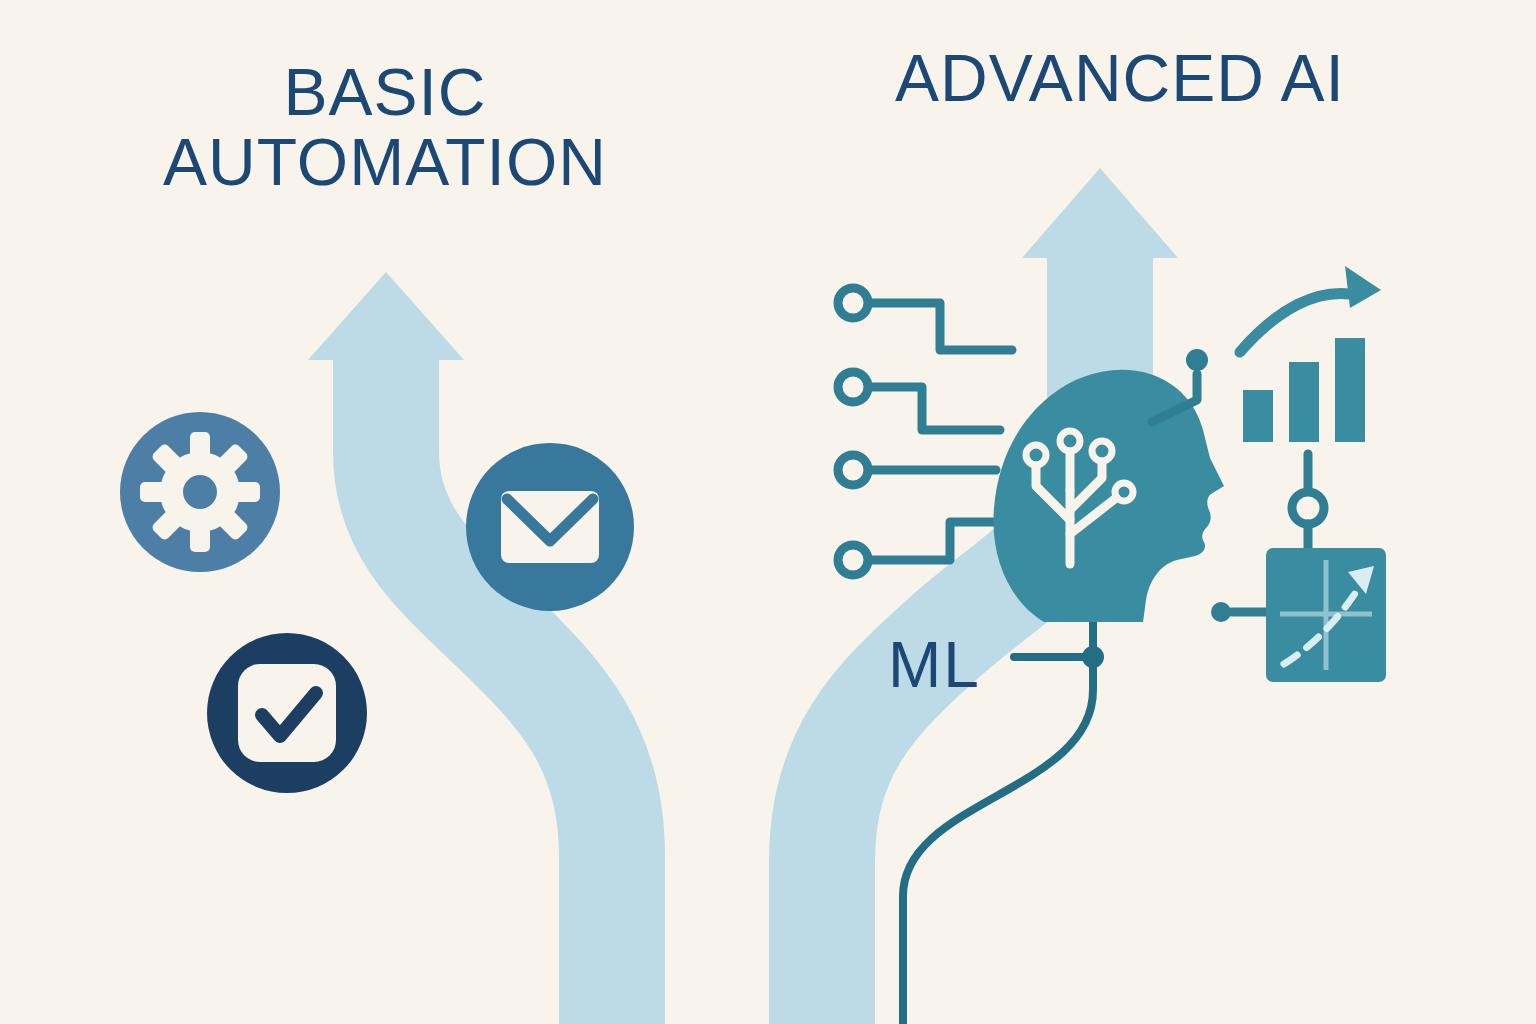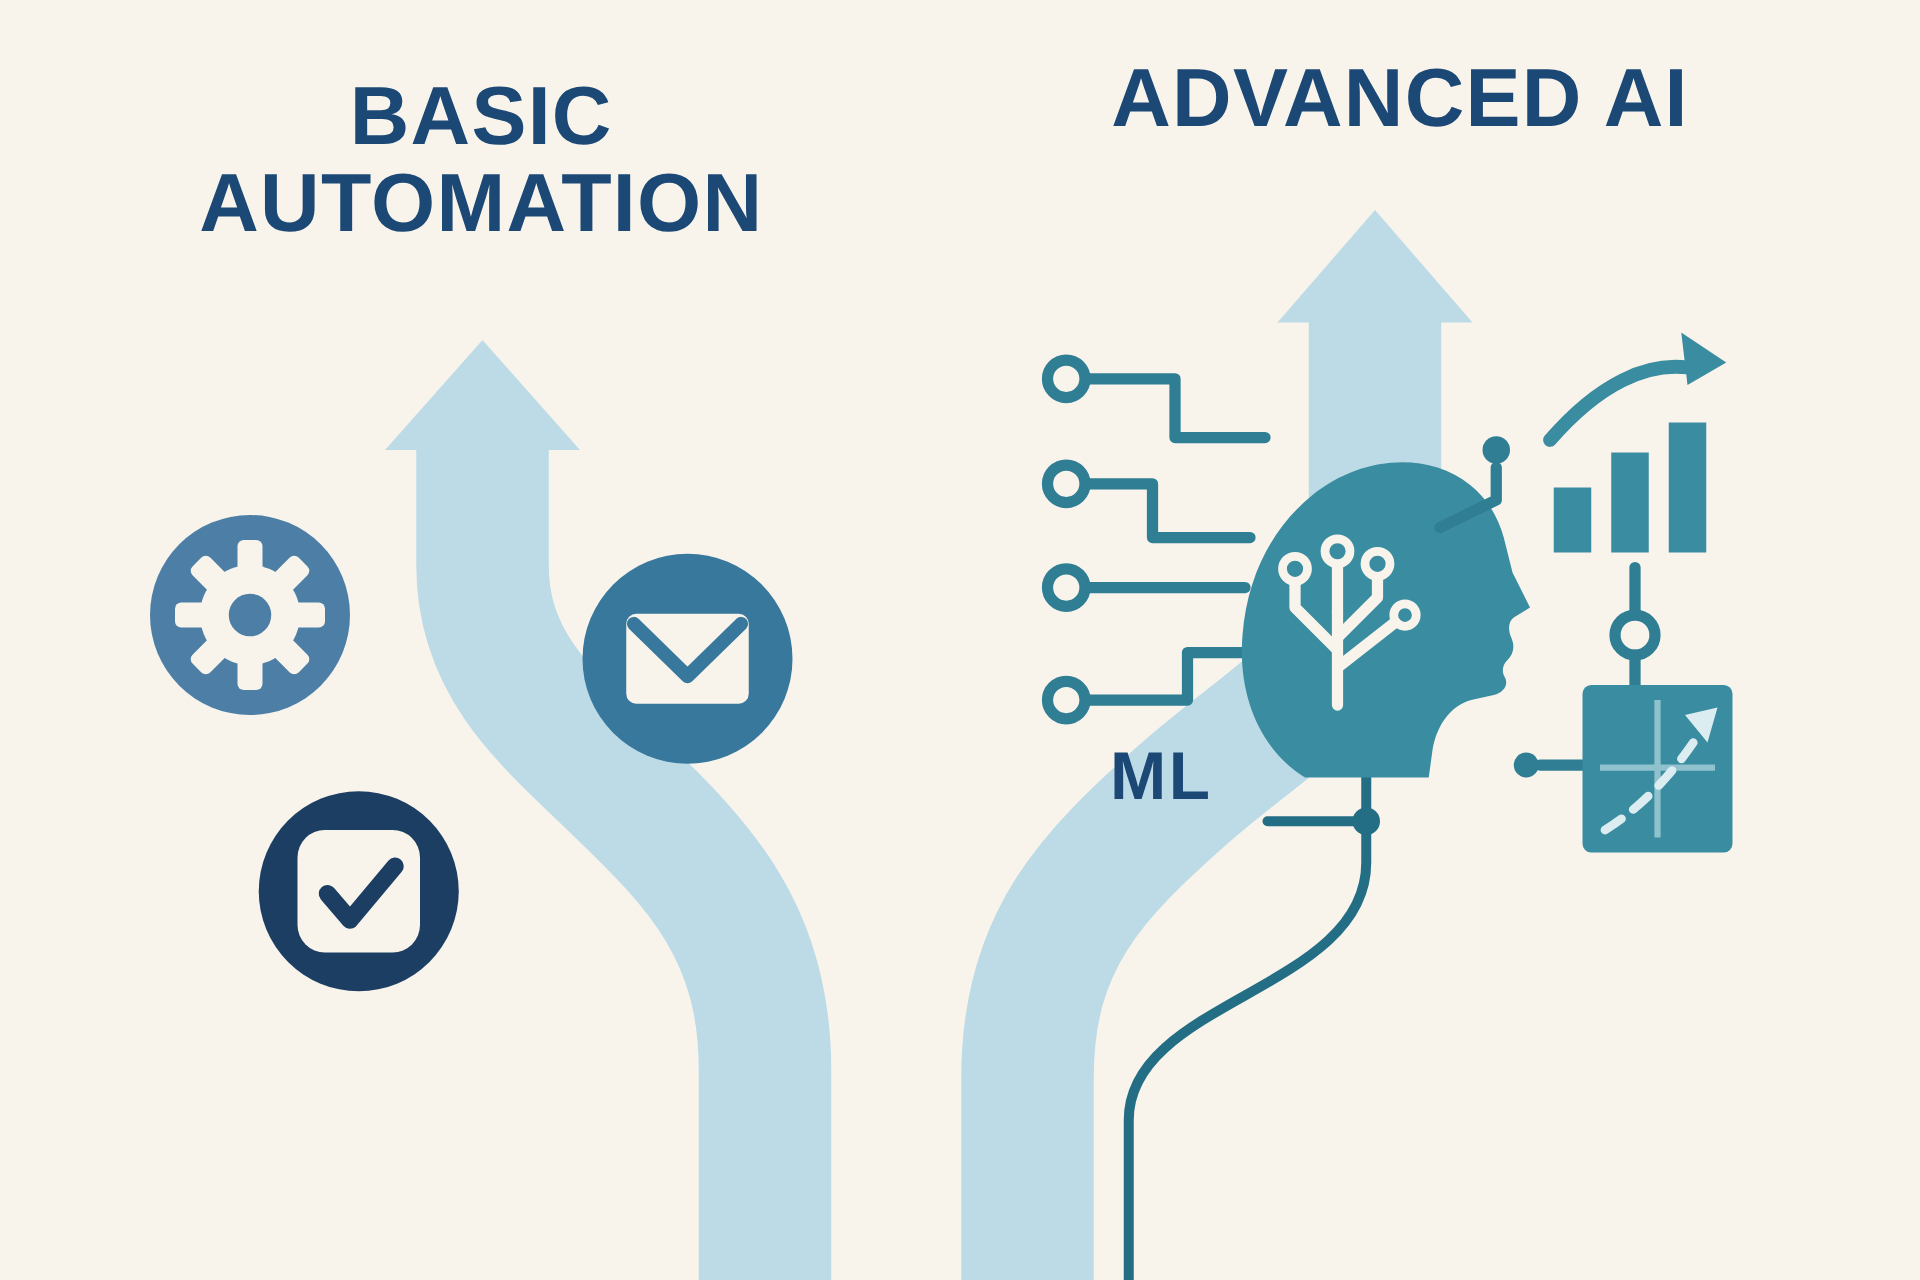--- a/index.html
+++ b/index.html
@@ -3,28 +3,28 @@
 <meta charset="utf-8">
 <style>
   html,body{margin:0;padding:0;background:#f8f4ec;}
   .canvas{
     position:relative;width:1536px;height:1024px;overflow:hidden;
     background:var(--background,#f8f4ec);
     font-family:"Liberation Sans",sans-serif;
   }
   .scene{position:absolute;left:0;top:0;}
   .title{
-    position:absolute;font-weight:700;font-size:66px;line-height:1.06;
+    position:absolute;font-weight:400;font-size:66px;line-height:1.06;
     color:var(--title,#1c4875);text-align:center;letter-spacing:1px;
     text-transform:uppercase;
   }
   .title-left{left:100px;top:58px;width:570px;}
   .title-right{left:840px;top:44px;width:560px;}
   .ml-label{
-    position:absolute;left:888px;top:590px;font-weight:700;font-size:54px;
+    position:absolute;left:888px;top:628px;font-weight:400;font-size:64px;
     color:var(--title,#1c4875);letter-spacing:2px;
   }
   
   .fill-arrow{fill:var(--arrow,#bcdbe7)}
   .stroke-arrow{stroke:var(--arrow,#bcdbe7);fill:none}
   .fill-steel{fill:var(--steel,#4d7fa6)}
   .fill-cream{fill:var(--cream,#f8f4ec)}
   .fill-mail{fill:var(--mail,#38789d)}
   .fill-navy{fill:var(--navy,#1d3e63)}
   .fill-teal{fill:var(--teal,#3a8ca0)}

